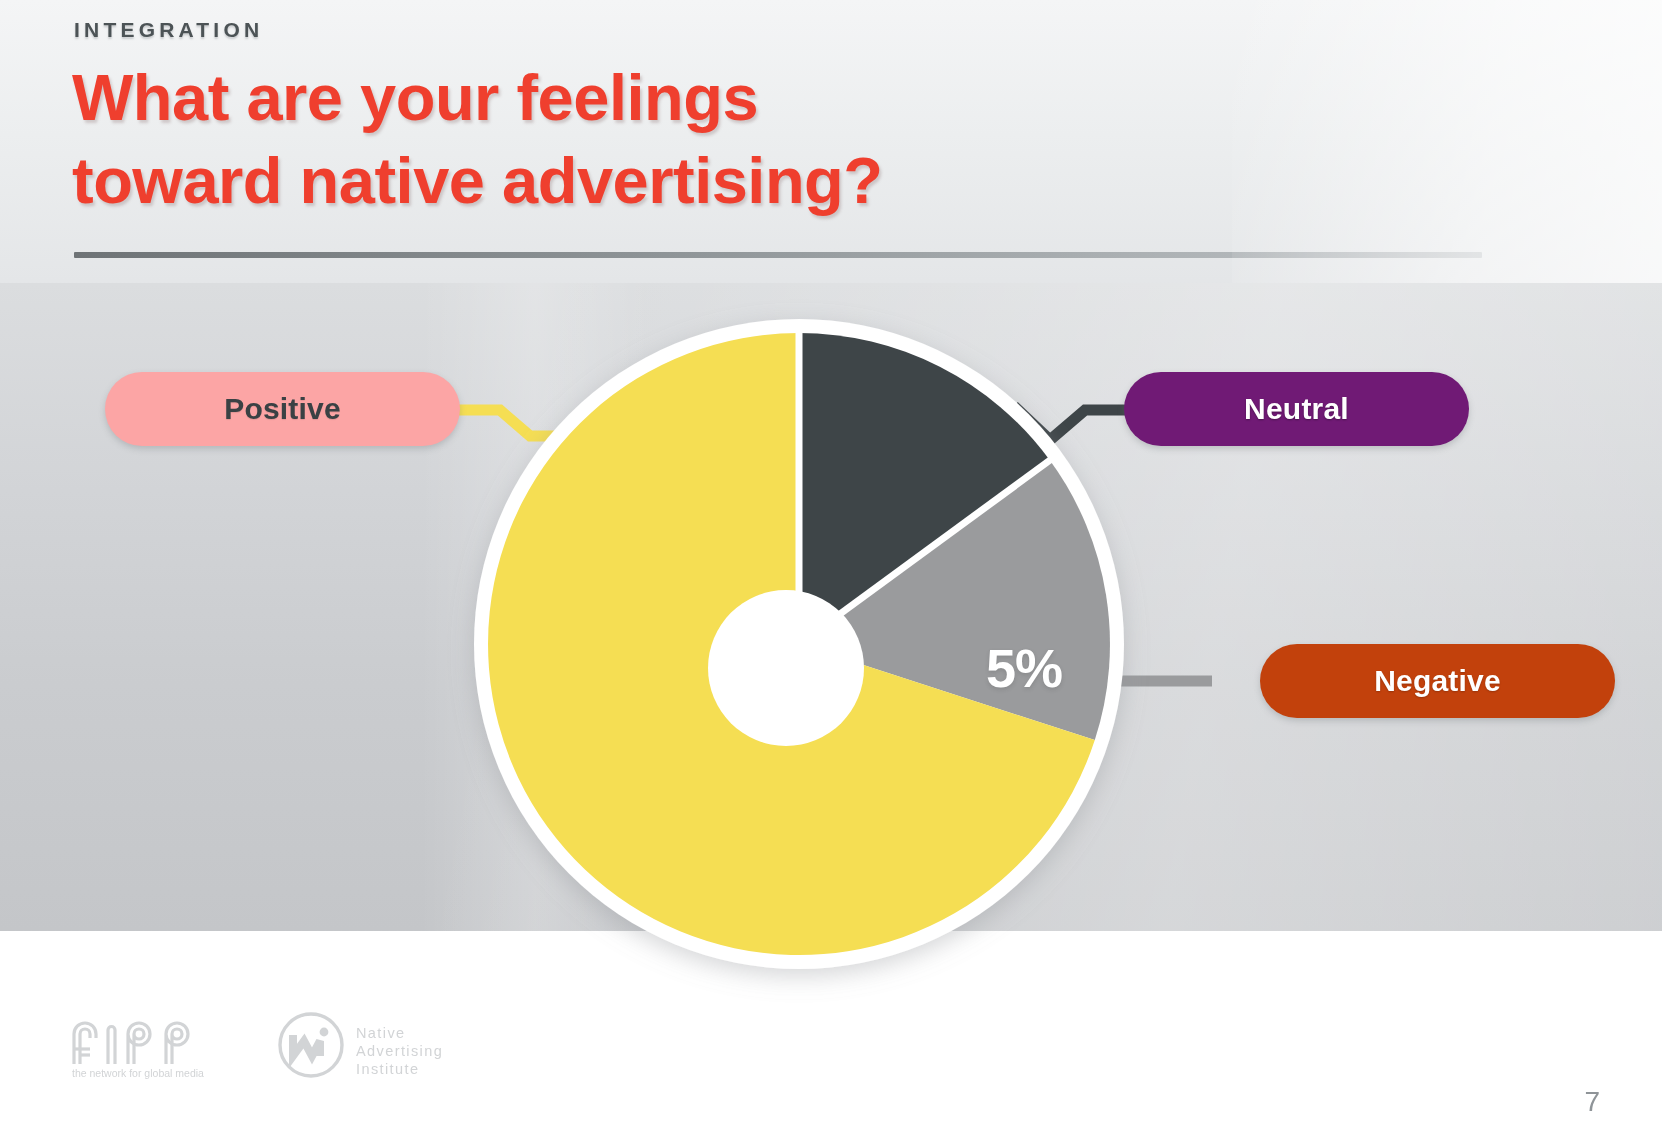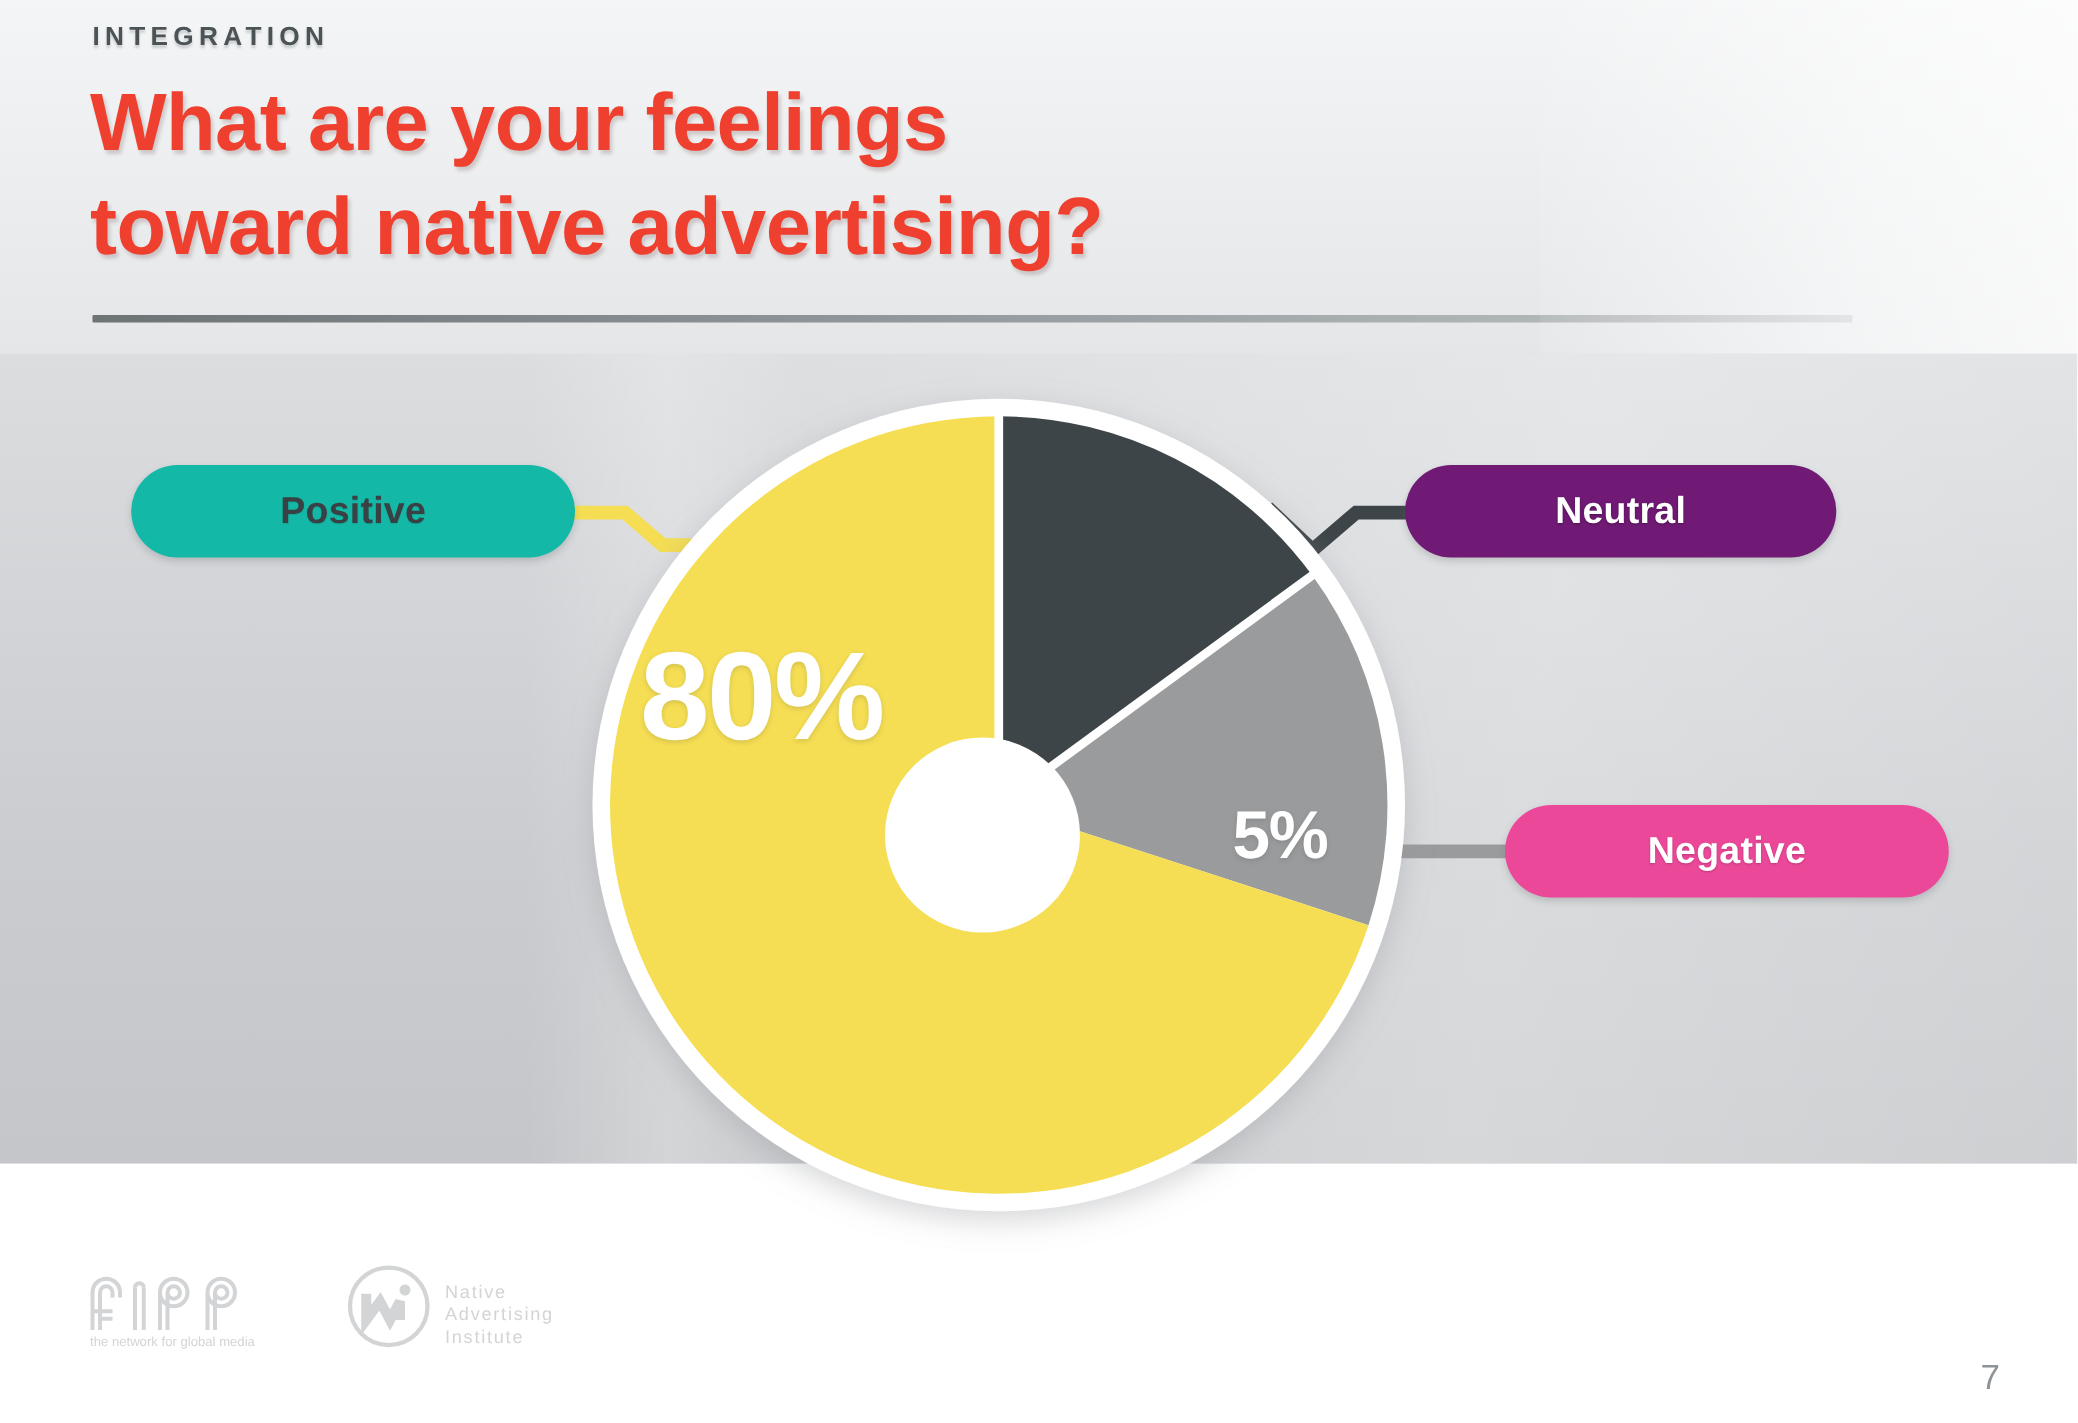--- a/index.html
+++ b/index.html
@@ -92,31 +92,31 @@
     display:flex; align-items:center; justify-content:center;
     height:74px;
     border-radius:37px;
     font-size:30px; font-weight:bold;
     letter-spacing:.2px;
     box-shadow:0 3px 6px rgba(110,115,120,.30);
     white-space:nowrap;
   }
   .pill-positive{
     left:105px; top:372px; width:355px;
-    background:#14b8a6; color:#3a4144;
+    background:#fca5a5; color:#3a4144;
     text-shadow:0 1px 1px rgba(0,0,0,.10);
   }
   .pill-neutral{
     left:1124px; top:372px; width:345px;
     background:#701a75; color:#ffffff;
     text-shadow:0 1px 2px rgba(0,0,0,.35);
   }
   .pill-negative{
-    left:1204px; top:644px; width:355px;
-    background:#ec4899; color:#ffffff;
+    left:1260px; top:644px; width:355px;
+    background:#c2410c; color:#ffffff;
     text-shadow:0 1px 2px rgba(0,0,0,.22);
   }
 
   
   .pct{
     position:absolute;
     color:#ffffff; font-weight:bold;
     text-shadow:0 2px 4px rgba(60,60,60,.18);
     white-space:nowrap;
   }
@@ -181,21 +181,20 @@
     <path d="M 799 644 L 1050 460.6 A 311 311 0 0 1 1094.8 740.1 Z" fill="#9a9b9d"></path>
 
     <path d="M 799 644 L 1094.8 740.1 A 311 311 0 1 1 799 333 Z" fill="#f5de53"></path>
 
     <line x1="799" y1="644" x2="799" y2="325" stroke="#ffffff" stroke-width="7"></line>
     <line x1="799" y1="644" x2="1057" y2="455" stroke="#ffffff" stroke-width="7"></line>
 
     <circle cx="786" cy="668" r="78" fill="#ffffff"></circle>
   </svg>
 
-  <div class="pct pct-80">80%</div>
   <div class="pct pct-5">5%</div>
 
   <div class="pill pill-positive">
     <span>Positive</span>
   </div>
   <div class="pill pill-neutral">
     <span>Neutral</span>
   </div>
   <div class="pill pill-negative">
     <span>Negative</span>

